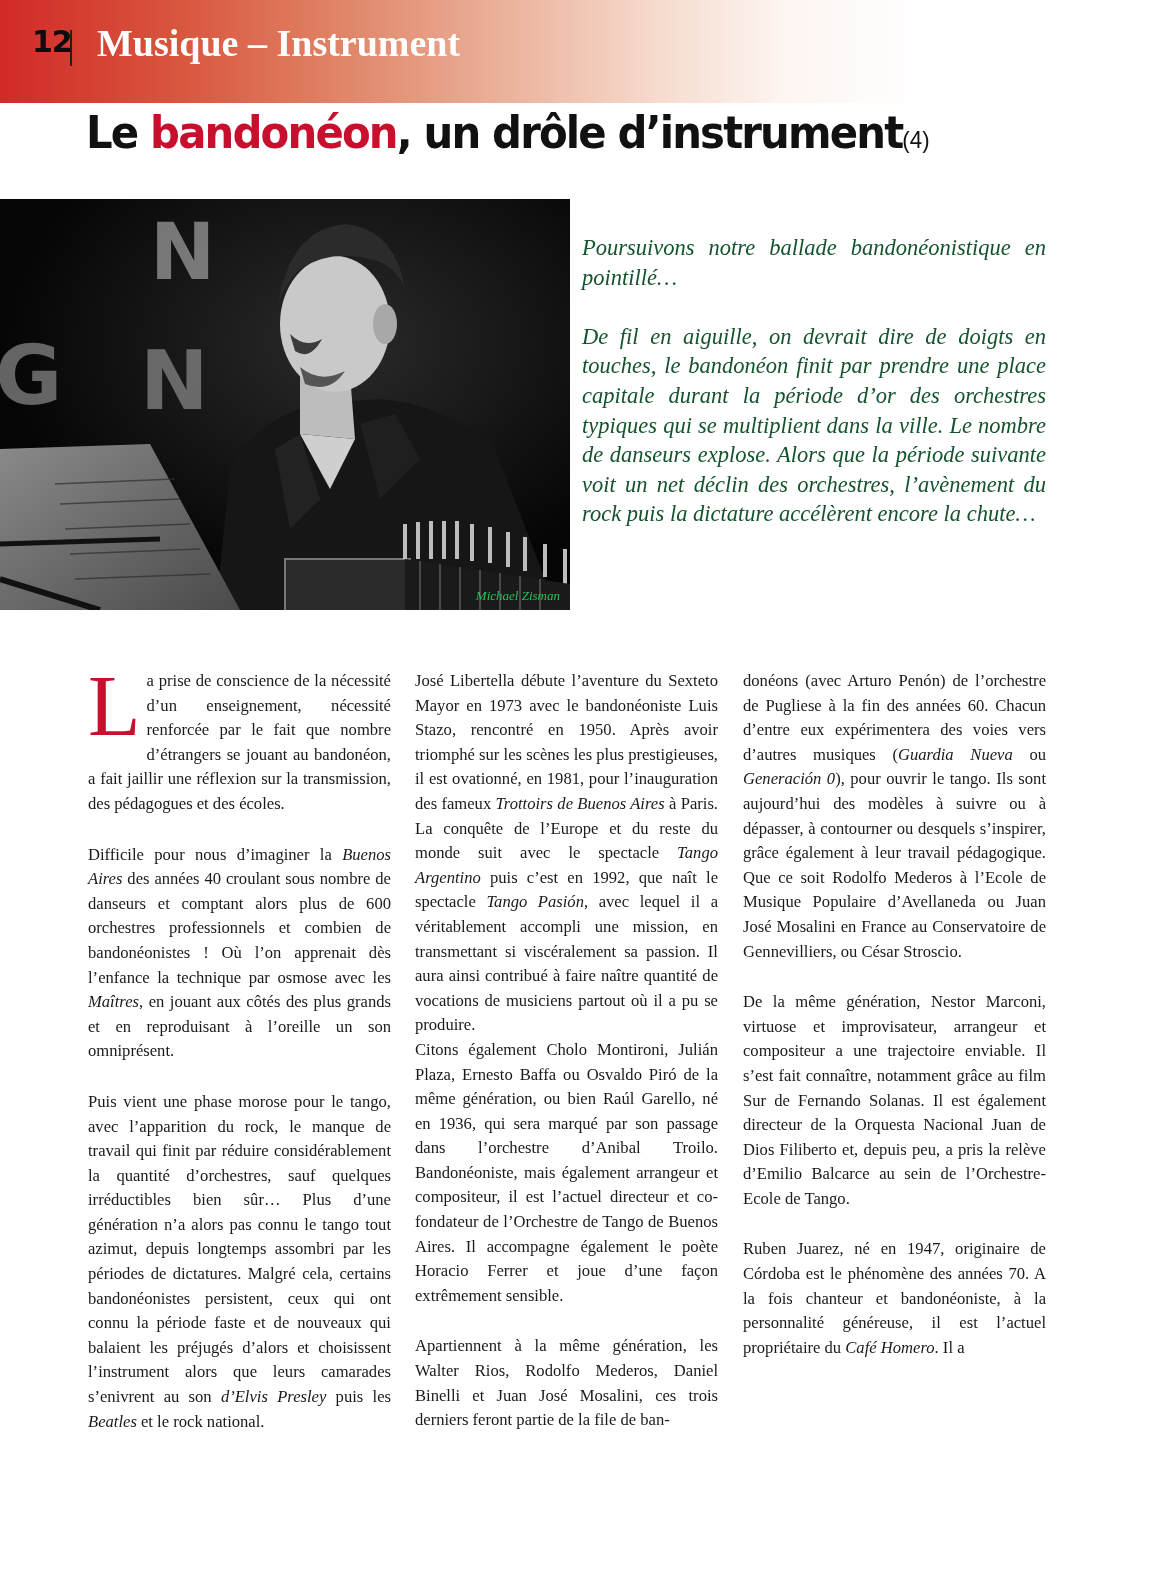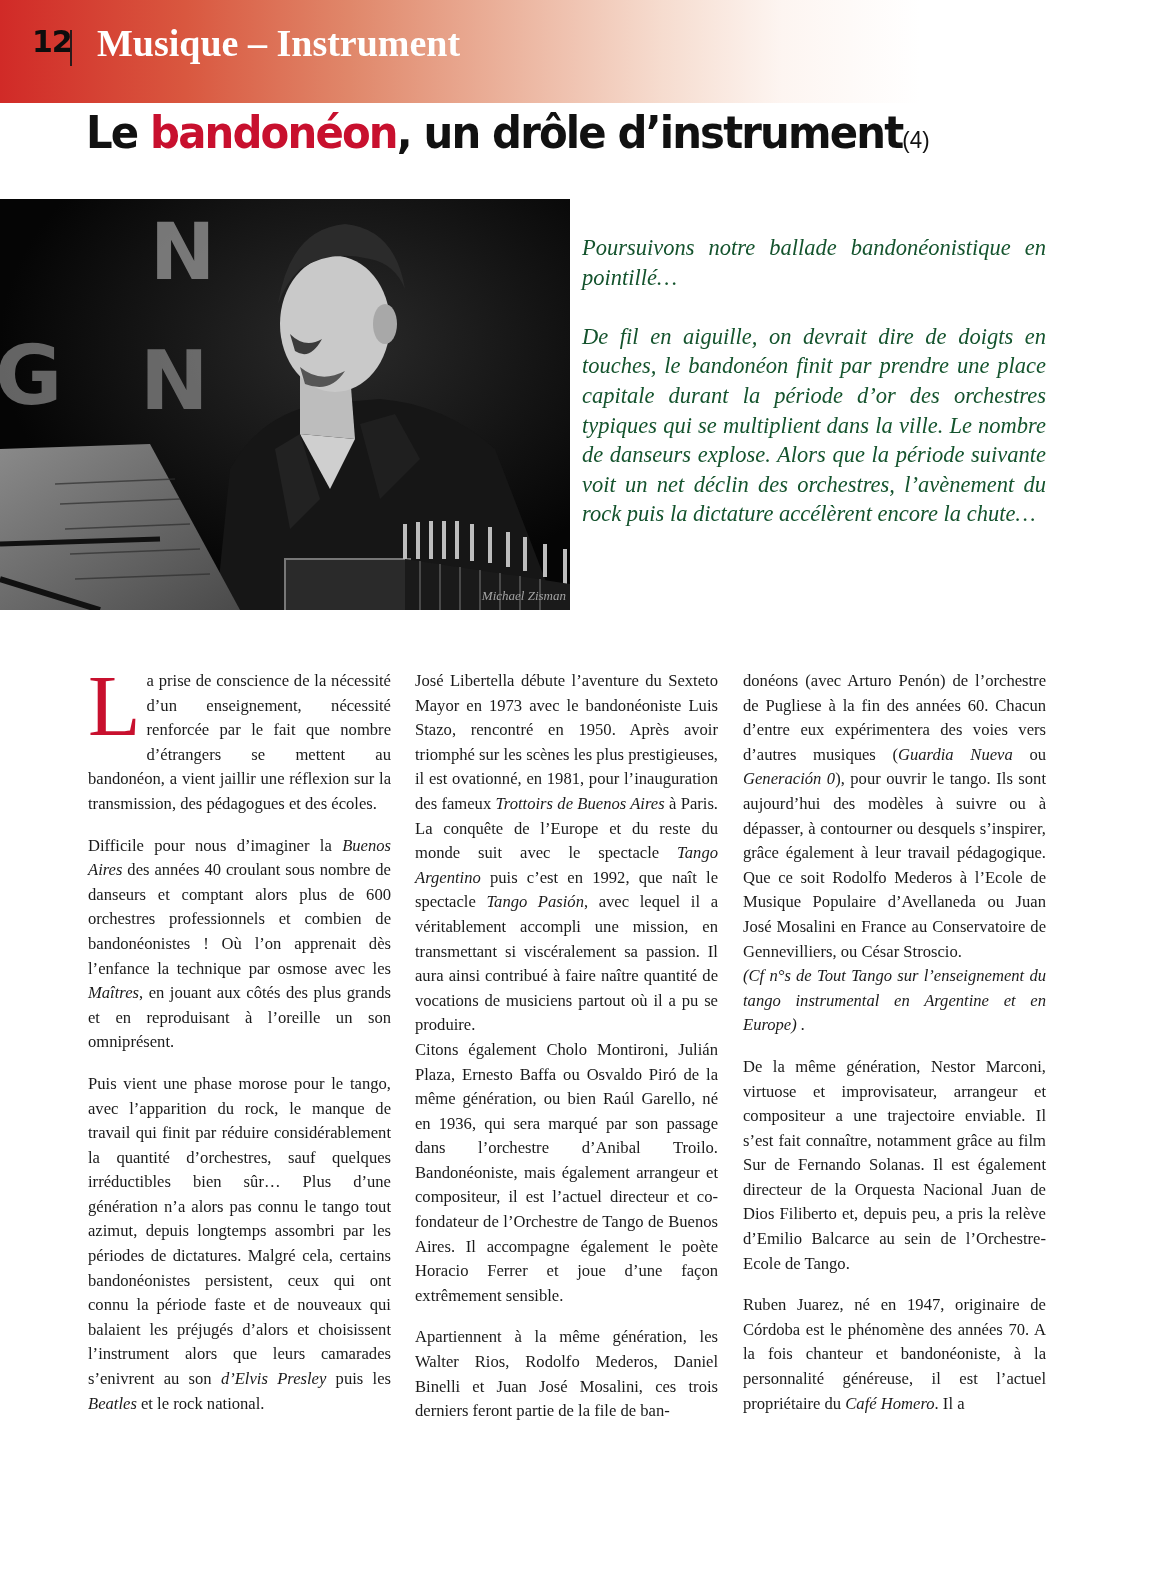--- a/index.html
+++ b/index.html
@@ -34,36 +34,36 @@
   .headline .part {
     font-family: "Liberation Sans Narrow", "Liberation Sans", sans-serif;
     font-weight: normal; font-size: 24px; letter-spacing: 0;
   }
   .photo {
     position: absolute; left: 0; top: 199px; width: 570px; height: 411px;
     background: #070707; overflow: hidden;
   }
   .photo svg { display: block; }
   .photo-credit {
-    position: absolute; right: 4px; bottom: 6px;
-    font-family: "Liberation Serif", serif; font-style: italic; font-size: 13px; color: #a3a3a3;
+    position: absolute; right: 10px; bottom: 6px;
+    font-family: "Liberation Serif", serif; font-style: italic; font-size: 13px; color: #22c55e;
   }
   .intro {
     position: absolute; left: 582px; top: 233px; width: 464px;
     font-family: "Liberation Serif", serif; font-style: italic; font-size: 22.5px; line-height: 29.6px;
     text-align: justify; color: #14532d;
   }
   .intro p { margin: 0 0 29.6px 0; }
   .col {
     position: absolute; top: 669px; width: 303px;
     font-family: "Liberation Serif", serif; font-size: 16.6px; line-height: 24.6px;
     text-align: justify; color: #1a1a1a; hyphens: manual;
   }
   .col p { margin: 0; }
-  .col p.gap { margin-top: 17px; }
+  .col p.gap { margin-top: 26px; }
   .col1 { left: 88px; }
   .col2 { left: 415px; }
   .col3 { left: 743px; }
   .dropcap {
     float: left; font-family: "Liberation Serif", serif; color: #c8102e;
     font-size: 86px; line-height: 66px; margin: 4px 6px 0 0; height: 70px;
   }
   b { font-weight: normal; }
   i { font-style: italic; }
 </style>
@@ -149,29 +149,28 @@
   </svg>
   <span class="photo-credit">Michael Zisman</span>
 </div>
 
 <div class="intro">
   <p>Poursuivons notre ballade bandonéonistique en pointillé…</p>
   <p>De fil en aiguille, on devrait dire de doigts en touches, le bandonéon finit par prendre une place capitale durant la période d’or des orchestres typiques qui se multiplient dans la ville. Le nombre de danseurs explose. Alors que la période suivante voit un net déclin des orchestres, l’avènement du rock puis la dictature accélèrent encore la chute…</p>
 </div>
 
 <div class="col col1">
-  <p><span class="dropcap">L</span><span>a prise de conscience de la nécessité d’un enseignement, nécessité renforcée par le fait que nombre d’étrangers se mettent au bandonéon, a vient jaillir une réflexion sur la transmission, des pédagogues et des écoles.</span></p>
+  <p><span class="dropcap">L</span><span>a prise de conscience de la nécessité d’un enseignement, nécessité renforcée par le fait que nombre d’étrangers se jouant au bandonéon, a fait jaillir une réflexion sur la transmission, des pédagogues et des écoles.</span></p>
   <p class="gap"><span>Difficile pour nous d’imaginer la </span><i>Buenos Aires</i><span> des années 40 croulant sous nombre de danseurs et comptant alors plus de 600 orchestres professionnels et combien de bandonéonistes ! Où l’on apprenait dès l’enfance la technique par osmose avec les </span><i>Maîtres</i><span>, en jouant aux côtés des plus grands et en reproduisant à l’oreille un son omniprésent.</span></p>
   <p class="gap"><span>Puis vient une phase morose pour le tango, avec l’apparition du rock, le manque de travail qui finit par réduire considérablement la quantité d’orchestres, sauf quelques irréductibles bien sûr… Plus d’une génération n’a alors pas connu le tango tout azimut, depuis longtemps assombri par les périodes de dictatures. Malgré cela, certains bandonéonistes persistent, ceux qui ont connu la période faste et de nouveaux qui balaient les préjugés d’alors et choisissent l’instrument alors que leurs camarades s’enivrent au son </span><i>d’Elvis Presley</i><span> puis les </span><i>Beatles</i><span> et le rock national.</span></p>
 </div>
 
 <div class="col col2">
   <p><b>José Libertella</b><span> débute l’aventure du </span><b>Sexteto Mayor</b><span> en 1973 avec le bandonéoniste </span><b>Luis Stazo</b><span>, rencontré en 1950. Après avoir triomphé sur les scènes les plus prestigieuses, il est ovationné, en 1981, pour l’inauguration des fameux </span><i>Trottoirs de Buenos Aires</i><span> à Paris. La conquête de l’Europe et du reste du monde suit avec le spectacle </span><i>Tango Argentino</i><span> puis c’est en 1992, que naît le spectacle </span><i>Tango Pasión</i><span>, avec lequel il a véritablement accompli une mission, en transmettant si viscéralement sa passion. Il aura ainsi contribué à faire naître quantité de vocations de musiciens partout où il a pu se produire.</span></p>
   <p><span>Citons également </span><b>Cholo Montironi</b><span>, </span><b>Julián Plaza</b><span>, </span><b>Ernesto Baffa</b><span> ou </span><b>Osvaldo Piró</b><span> de la même génération, ou bien </span><b>Raúl Garello</b><span>, né en 1936, qui sera marqué par son passage dans l’orchestre d’Anibal Troilo. Bandonéoniste, mais également arrangeur et compositeur, il est l’actuel directeur et co-fondateur de l’Orchestre de Tango de Buenos Aires. Il accompagne également le poète Horacio Ferrer et joue d’une façon extrêmement sensible.</span></p>
   <p class="gap"><span>Apartiennent à la même génération, les </span><b>Walter Rios</b><span>, </span><b>Rodolfo Mederos</b><span>, </span><b>Daniel Binelli</b><span> et </span><b>Juan José Mosalini</b><span>, ces trois derniers feront partie de la file de ban-</span></p>
 </div>
 
 <div class="col col3">
   <p><span>donéons (avec </span><b>Arturo Penón</b><span>) de l’orchestre de Pugliese à la fin des années 60. Chacun d’entre eux expérimentera des voies vers d’autres musiques (</span><i>Guardia Nueva</i><span> ou </span><i>Generación 0</i><span>), pour ouvrir le tango. Ils sont aujourd’hui des modèles à suivre ou à dépasser, à contourner ou desquels s’inspirer, grâce également à leur travail pédagogique. Que ce soit Rodolfo Mederos à l’Ecole de Musique Populaire d’Avellaneda ou Juan José Mosalini en France au Conservatoire de Gennevilliers, ou </span><b>César Stroscio</b><span>.</span></p>
-  <p><i>(Cf n°s de Tout Tango sur l’enseignement du tango instrumental en Argentine et en Europe) .</i></p>
   <p class="gap"><span>De la même génération, </span><b>Nestor Marconi</b><span>, virtuose et improvisateur, arrangeur et compositeur a une trajectoire enviable. Il s’est fait connaître, notamment grâce au film </span><b>Sur</b><span> de Fernando Solanas. Il est également directeur de la Orquesta Nacional Juan de Dios Filiberto et, depuis peu, a pris la relève d’Emilio Balcarce au sein de l’Orchestre-Ecole de Tango.</span></p>
   <p class="gap"><b>Ruben Juarez</b><span>, né en 1947, originaire de Córdoba est le phénomène des années 70. A la fois chanteur et bandonéoniste, à la personnalité généreuse, il est l’actuel propriétaire du </span><i>Café Homero</i><span>. Il a</span></p>
 </div>
 
 </body></html>

